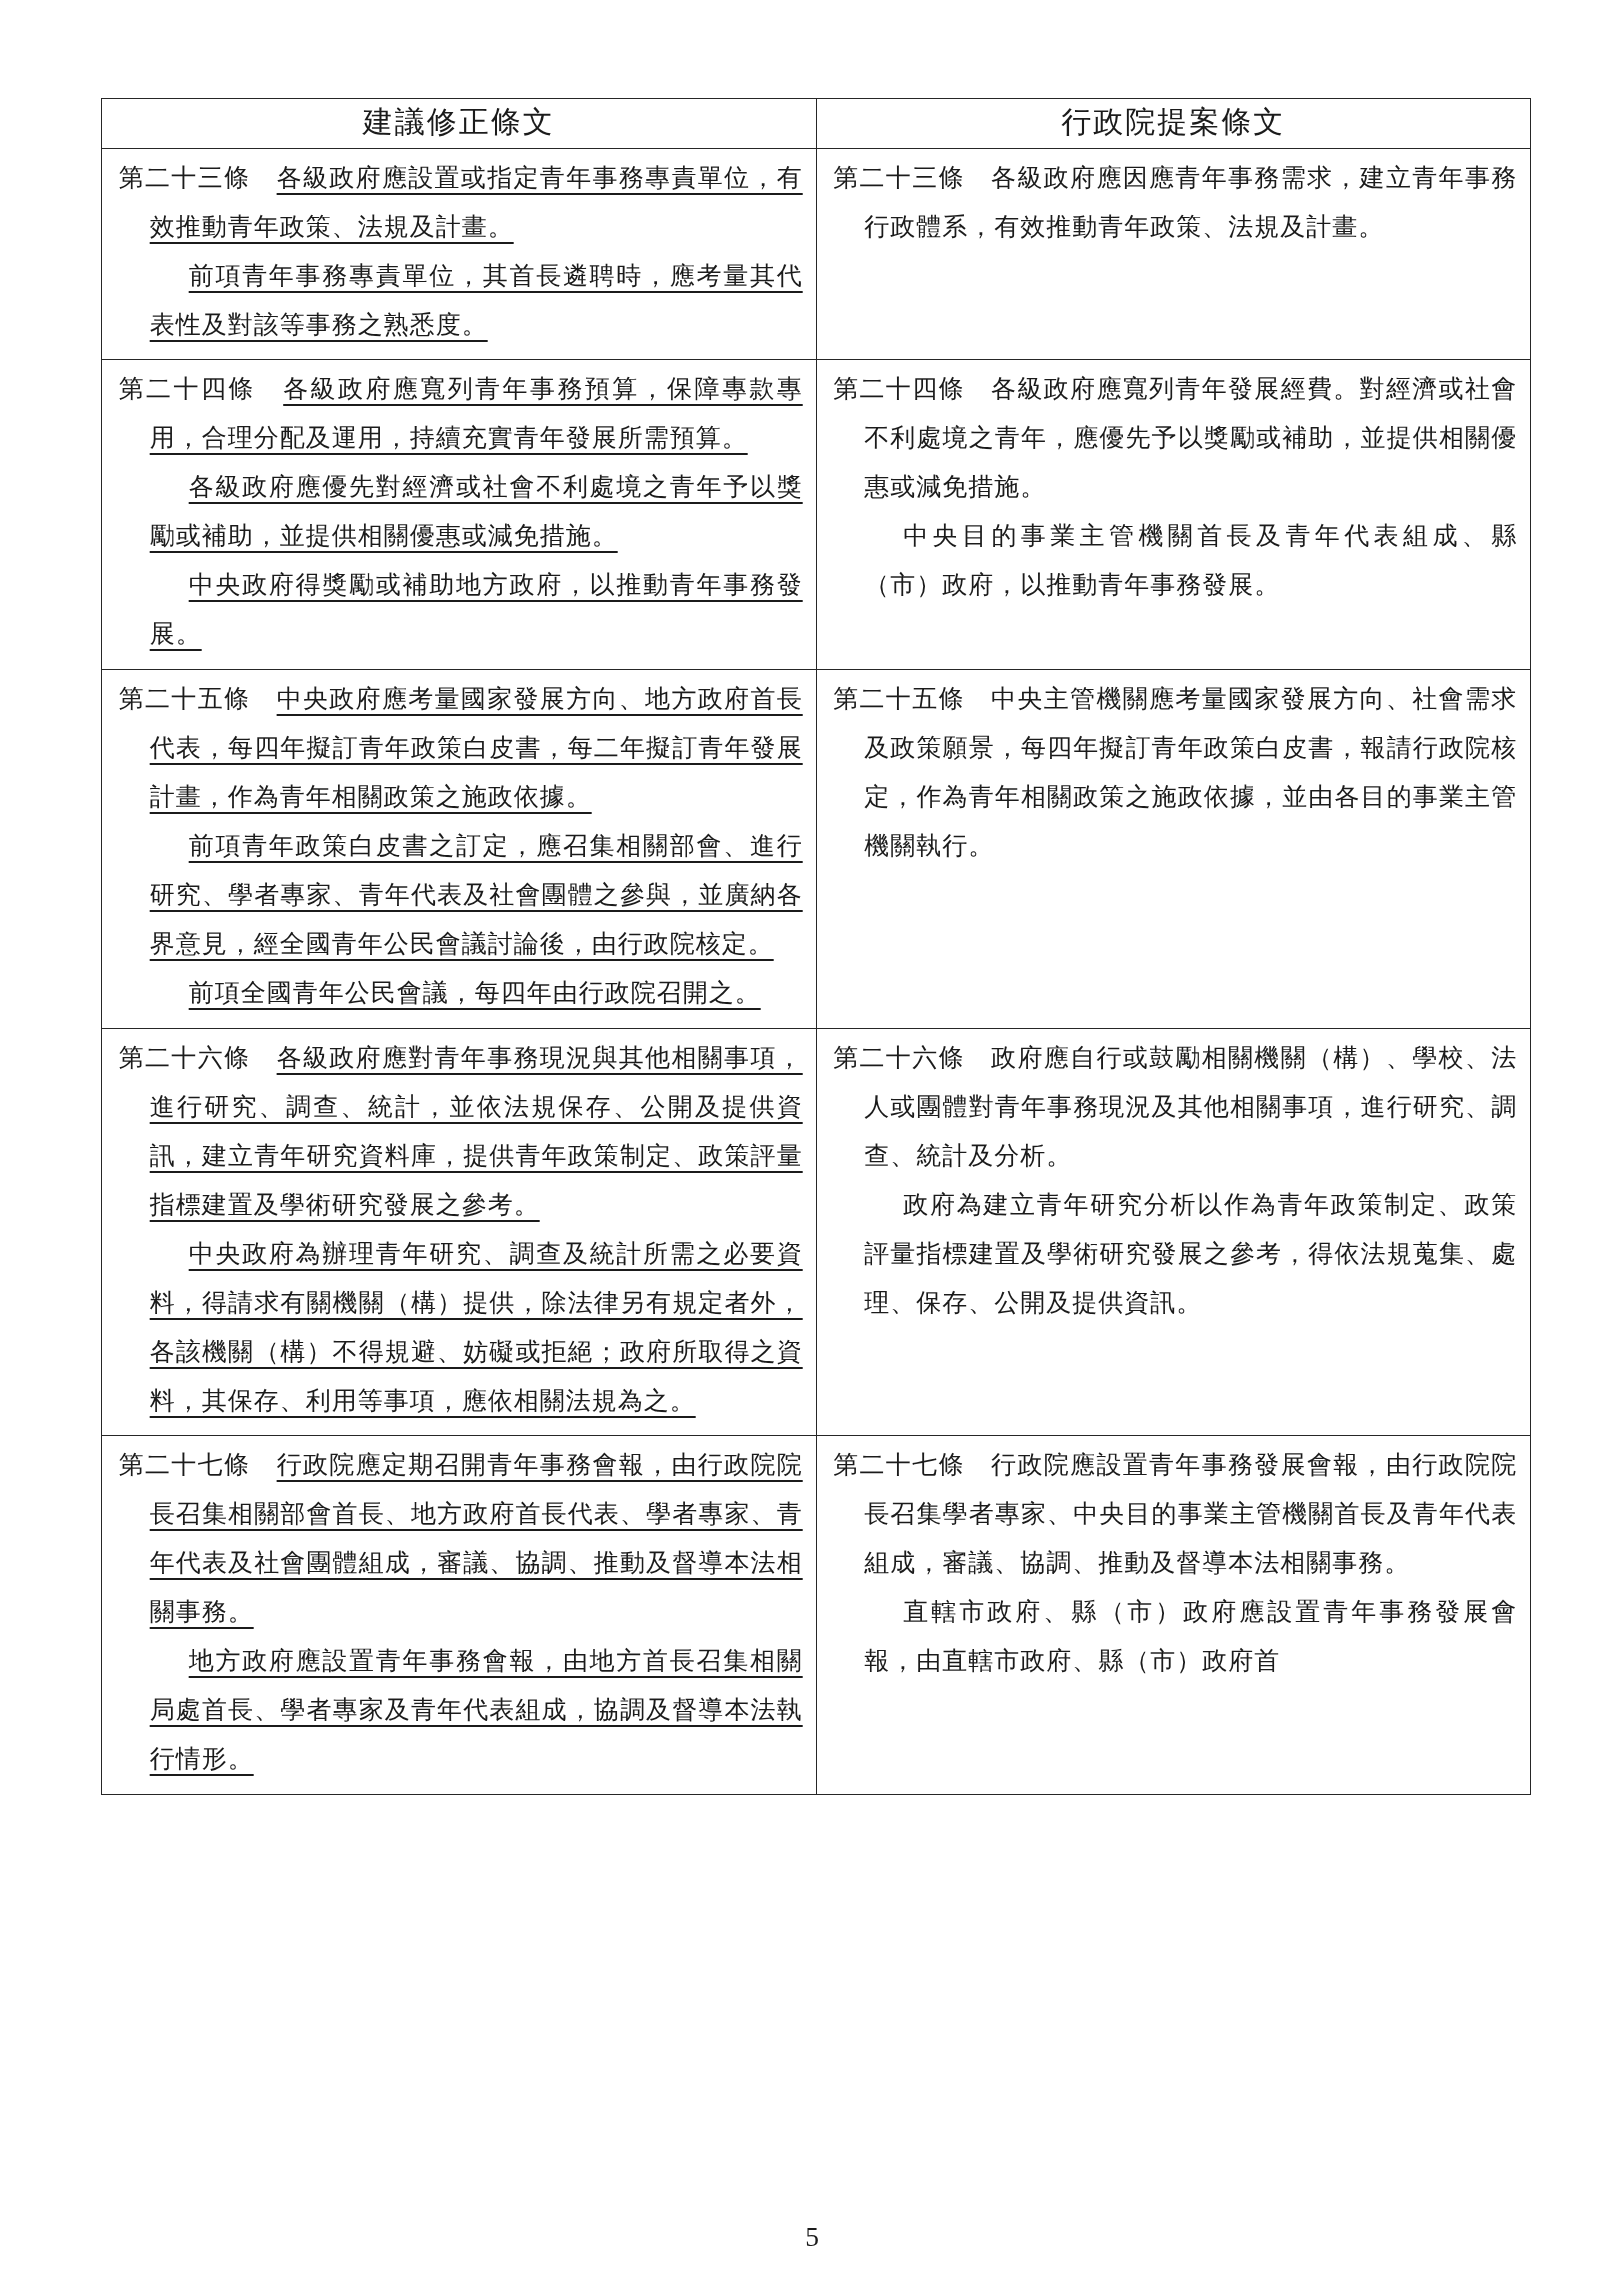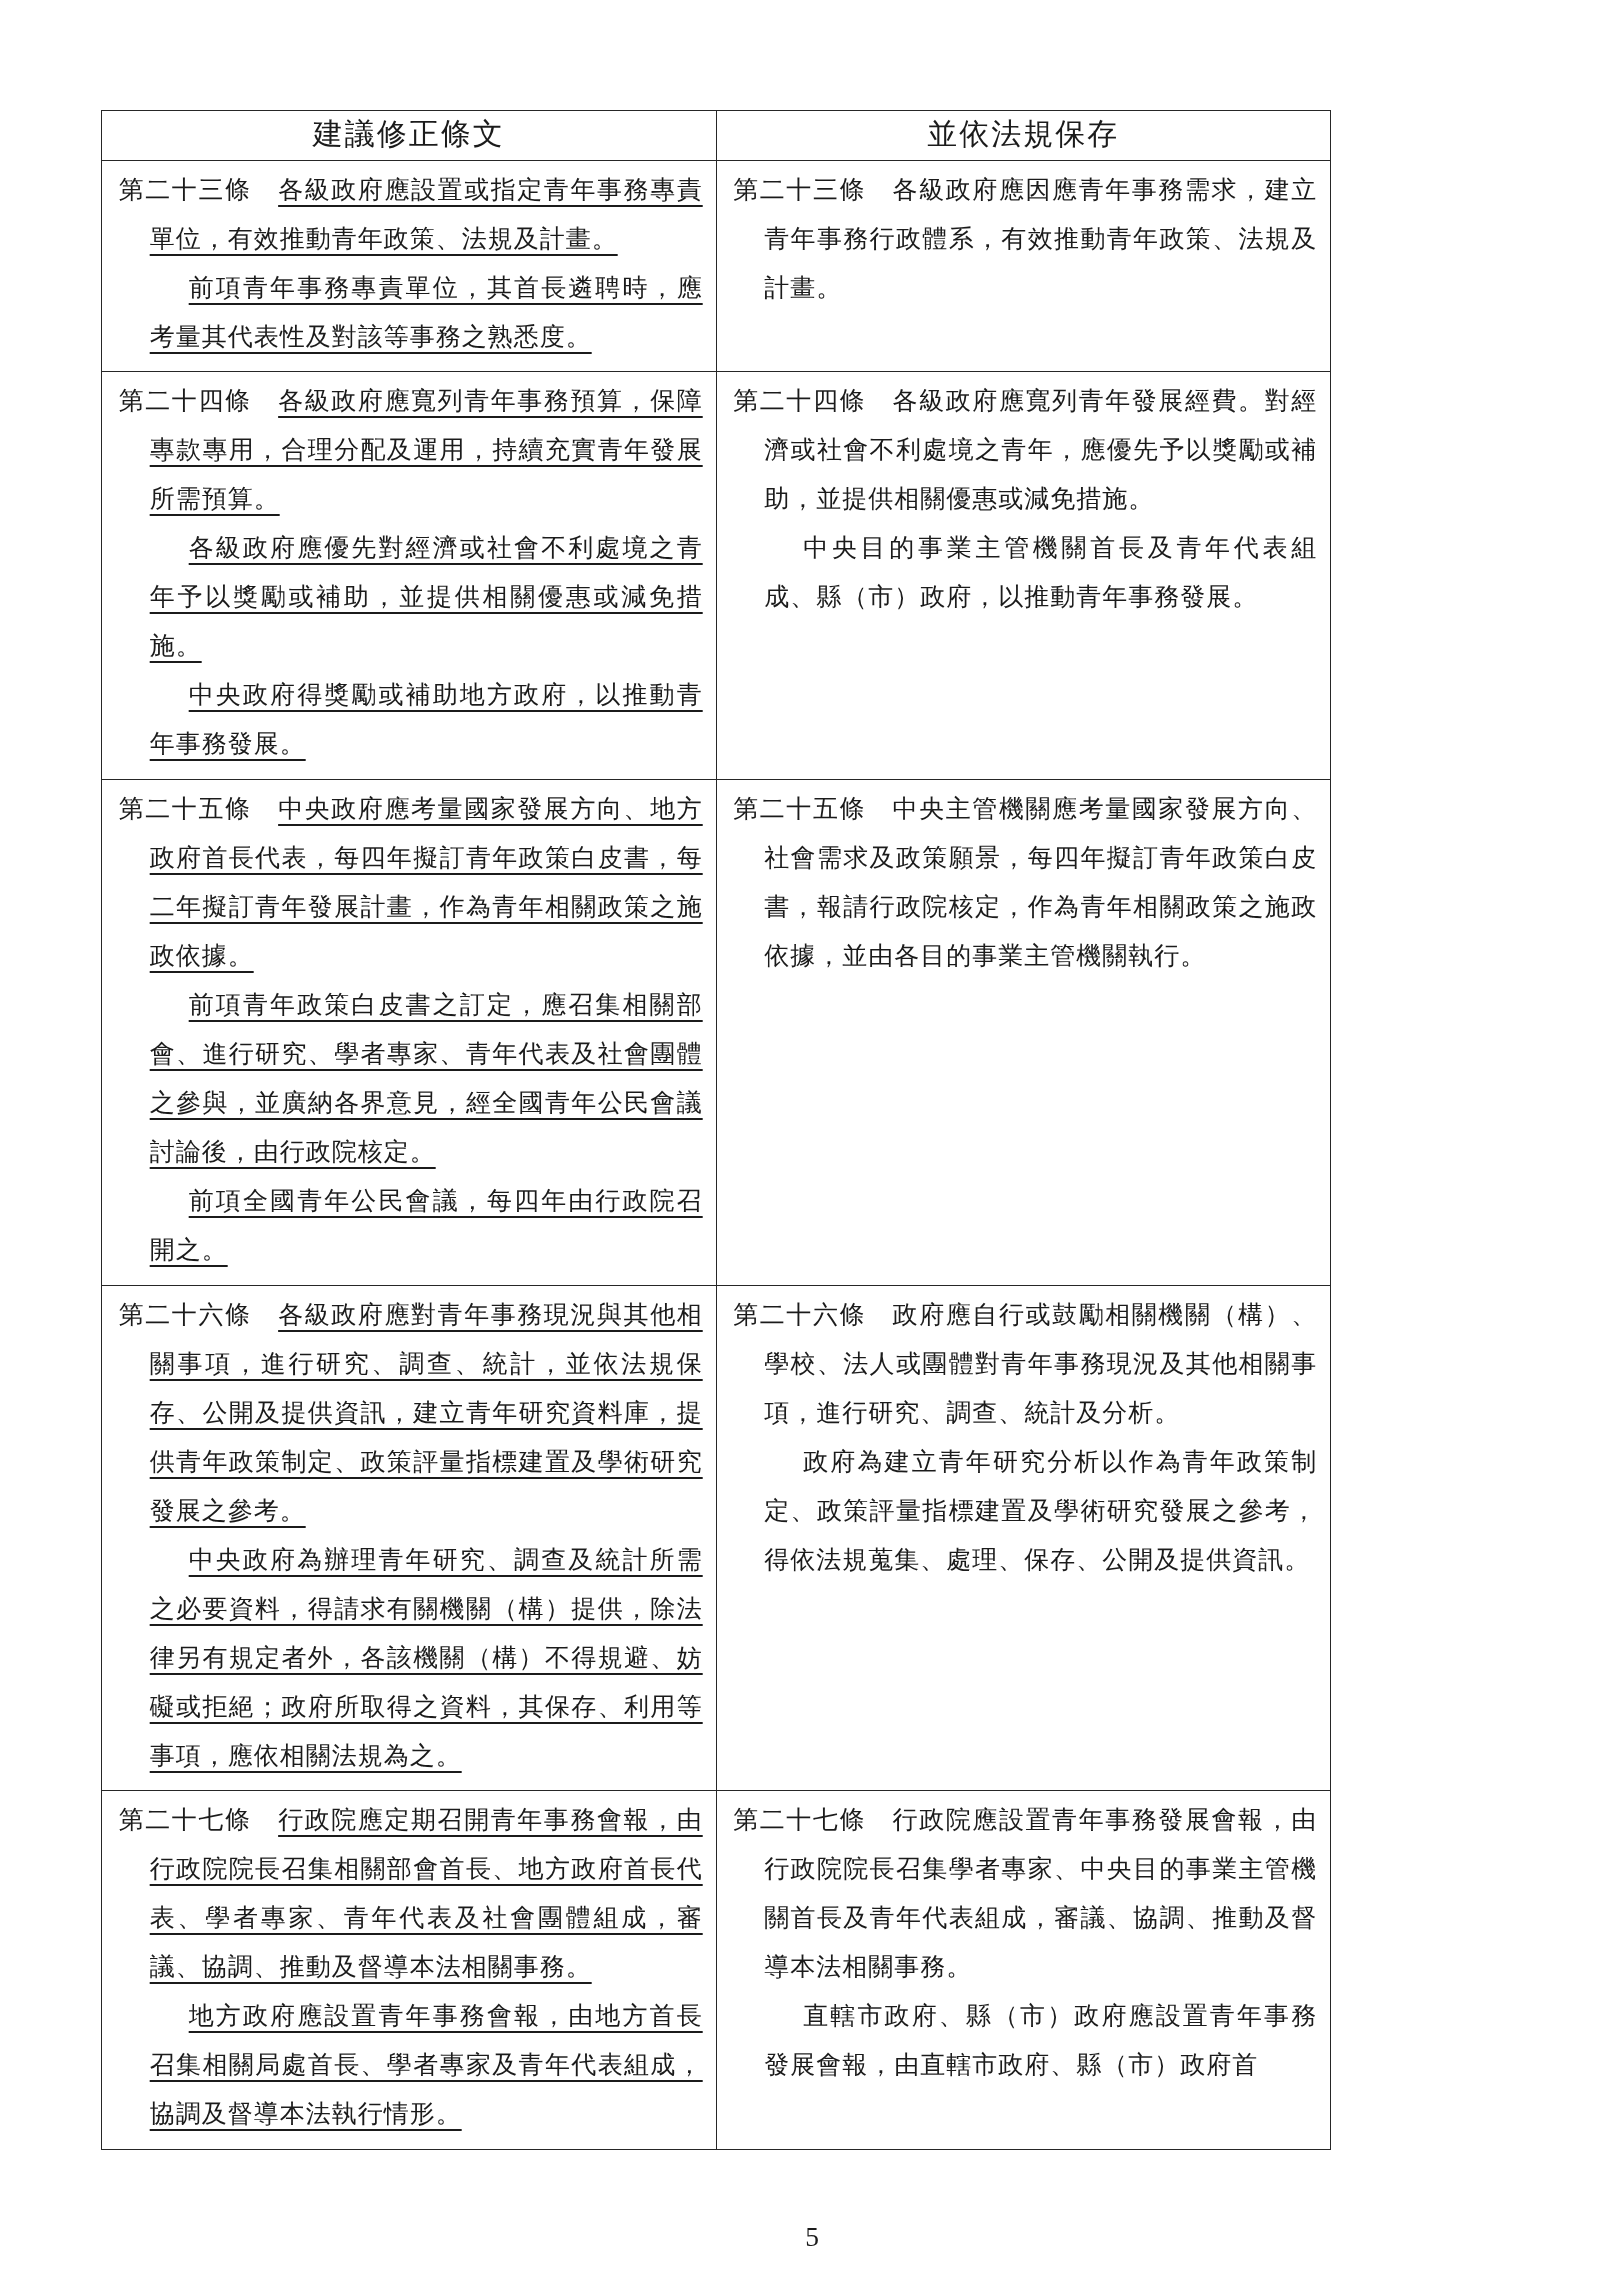--- a/index.html
+++ b/index.html
@@ -16,22 +16,22 @@
     position: relative;
   }
   .page {
     position: absolute;
     inset: 0;
     background: #ffffff;
   }
   .compare-table {
     position: absolute;
     left: 101px;
-    top: 110px;
-    width: 1230px;
+    top: 98px;
+    width: 1430px;
     border-collapse: collapse;
     table-layout: fixed;
     padding-left: 28px;
   }
   .compare-table th,
   .compare-table td {
     border: 1.5px solid #262626;
     vertical-align: top;
     width: 50%;
   }
@@ -77,21 +77,21 @@
   }
 </style>
 </head>
 <body>
 
 <div class="page">
   <table class="compare-table">
     <thead>
       <tr>
         <th>建議修正條文</th>
-        <th>並依法規保存</th>
+        <th>行政院提案條文</th>
       </tr>
     </thead>
     <tbody id="table-body">
         <tr>
           <td>
             <p class="p-article"><span>第二十三條　</span><span class="underline">各級政府應設置或指定青年事務專責單位，有效推動青年政策、法規及計畫。</span></p>
             <p class="p-clause"><span class="underline">前項青年事務專責單位，其首長遴聘時，應考量其代表性及對該等事務之熟悉度。</span></p>
           </td>
           <td>
             <p class="p-article"><span>第二十三條　各級政府應因應青年事務需求，建立青年事務行政體系，有效推動青年政策、法規及計畫。</span></p>

